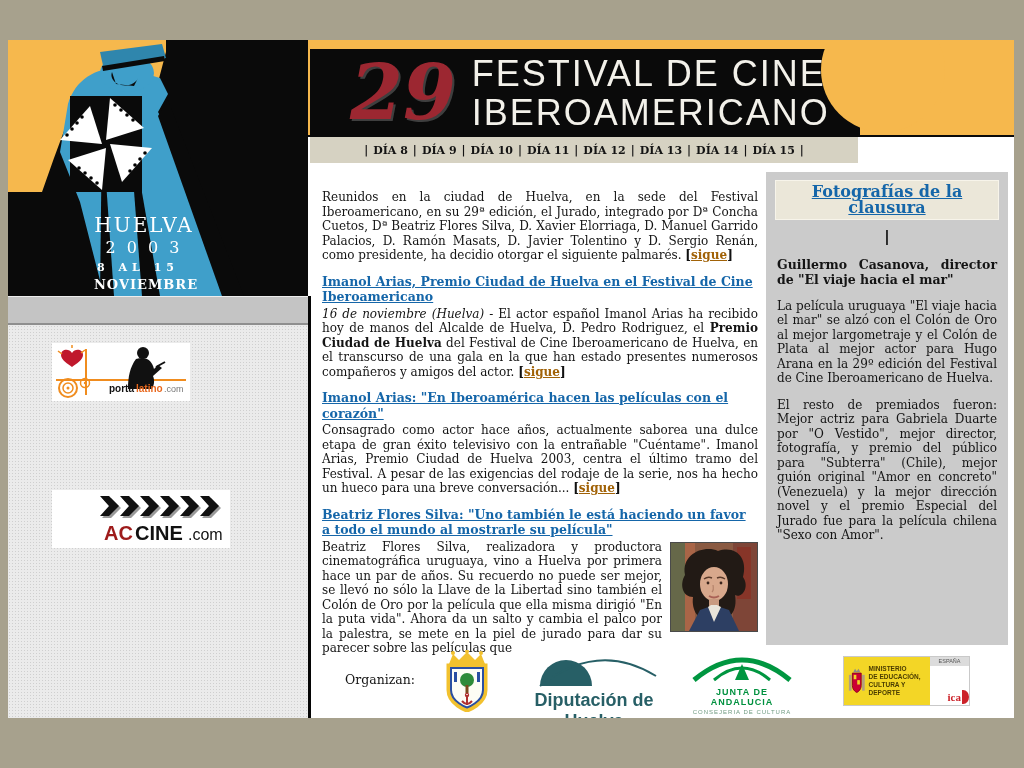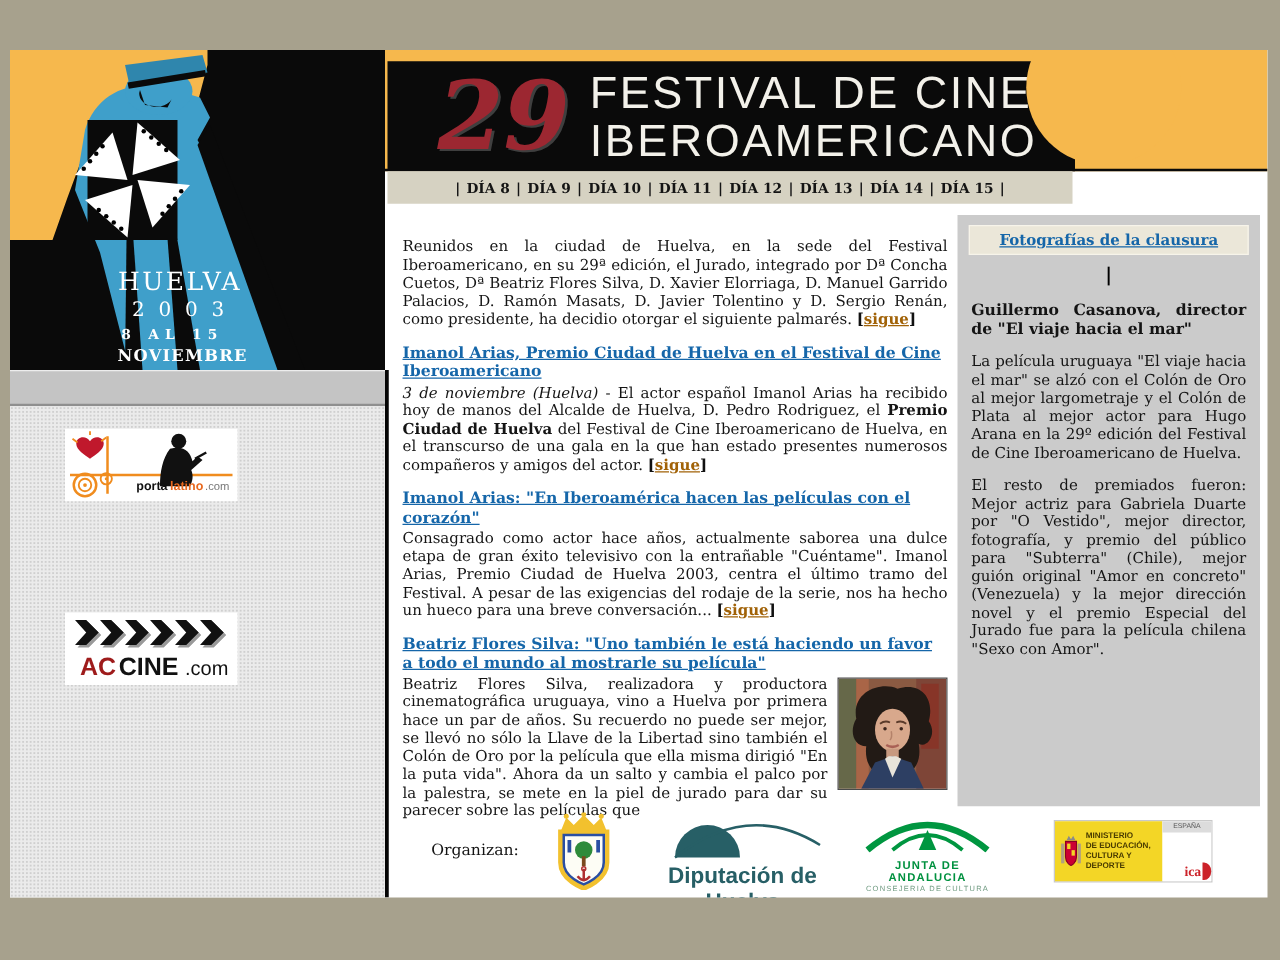--- a/index.html
+++ b/index.html
@@ -25,38 +25,38 @@
   .left-art{position:absolute;left:0;top:0;width:300px;height:256px;}
   .gray-strip{position:absolute;left:0;top:256px;width:300px;height:26px;background:#c4c4c4;border-top:1px solid #ededed;border-bottom:2px solid #8f8f8f;}
   .vline{position:absolute;left:300px;top:256px;width:3px;height:422px;background:#050505;}
 
   
   .left-panel{position:absolute;left:0;top:285px;width:300px;height:393px;background-color:#ebebeb;background-image:radial-gradient(#cfcfcf 1px,transparent 1px);background-size:3px 3px;}
   .logo-box{position:absolute;background:#fff;display:block;}
   .lb-portalatino{left:44px;top:18px;width:138px;height:58px;}
   .lb-quieres{left:44px;top:92px;width:138px;height:58px;display:flex;align-items:center;justify-content:center;}
   .quieres-text{font-family:"Liberation Sans",sans-serif;font-weight:bold;font-size:14px;letter-spacing:3px;color:#101010;}
-  .lb-accine{left:44px;top:165px;width:138px;height:58px;}
+  .lb-accine{left:44px;top:165px;width:138px;height:58px;padding-left:40px;}
   .lb-aisge{left:48px;top:237px;width:62px;height:76px;}
 
   
   .articles{position:absolute;left:314px;top:150px;width:436px;font-size:12px;line-height:14.5px;color:#141414;text-align:justify;}
   .articles article{margin-bottom:11px;}
   .articles h3{margin:0 0 2px 0;font-size:12.5px;line-height:15.5px;text-align:left;}
   .articles h3 a{color:#1566a9;text-decoration:underline;font-weight:bold;}
   .bracket{color:#111;font-weight:bold;}
   a.sigue{color:#a16207;font-weight:bold;text-decoration:underline;}
   .date-it{font-style:italic;}
   .body-p{margin:0;}
   .photo{float:right;width:86px;height:88px;margin:2px 0 3px 8px;border:1px solid #4a4a4a;}
 
   
   .sidebar{position:absolute;left:758px;top:132px;width:242px;height:473px;background:#cbcbcb;font-size:12px;line-height:14.5px;color:#141414;text-align:justify;}
   .photo-link-box{margin:8px 9px 0 9px;background:#ebe7d9;border:1px solid #f7f4ea;text-align:center;padding:4px 0 3px 0;}
-  .photo-link-box a{color:#1566a9;font-weight:bold;font-size:12px;text-decoration:underline;}
+  .photo-link-box a{color:#1566a9;font-weight:bold;font-size:16px;text-decoration:underline;}
   .cursor-bar{text-align:center;margin-top:9px;font-weight:bold;font-size:15px;color:#000;}
   .sidebar h4{margin:13px 11px 0 11px;font-size:12.5px;line-height:15px;}
   .sidebar p{margin:12px 11px;}
 
   
   .organizan-label{position:absolute;left:337px;top:632px;font-size:12.5px;color:#141414;}
   .logo-shield{position:absolute;left:435px;top:610px;width:48px;height:62px;}
   .logo-diputacion{position:absolute;left:518px;top:616px;width:136px;height:52px;text-align:center;}
   .dip-label{font-family:"Liberation Sans",sans-serif;font-weight:bold;font-size:18px;color:#275f66;margin-top:-2px;}
   .logo-junta{position:absolute;left:676px;top:608px;width:116px;height:62px;text-align:center;}
@@ -220,21 +220,21 @@
 
     <div class="articles">
 
       <article>
         <p class="body-p"><span>Reunidos en la ciudad de Huelva, en la sede del Festival Iberoamericano, en su 29ª edición, el Jurado, integrado por Dª Concha Cuetos, Dª Beatriz Flores Silva, D. Xavier Elorriaga, D. Manuel Garrido Palacios, D. Ramón Masats, D. Javier Tolentino y D. Sergio Renán, como presidente, ha decidio otorgar el siguiente palmarés.</span>
           <span class="bracket">[</span><a href="#" class="sigue">sigue</a><span class="bracket">]</span></p>
       </article>
 
       <article>
         <h3><a href="#">Imanol Arias, Premio Ciudad de Huelva en el Festival de Cine Iberoamericano</a></h3>
-        <p class="body-p"><span class="date-it">3 de noviembre (Huelva)</span><span> - El actor español Imanol Arias ha recibido hoy de manos del Alcalde de Huelva, D. Pedro Rodriguez, el </span><b>Premio Ciudad de Huelva</b><span> del Festival de Cine Iberoamericano de Huelva, en el transcurso de una gala en la que han estado presentes numerosos compañeros y amigos del actor.</span>
+        <p class="body-p"><span class="date-it">16 de noviembre (Huelva)</span><span> - El actor español Imanol Arias ha recibido hoy de manos del Alcalde de Huelva, D. Pedro Rodriguez, el </span><b>Premio Ciudad de Huelva</b><span> del Festival de Cine Iberoamericano de Huelva, en el transcurso de una gala en la que han estado presentes numerosos compañeros y amigos del actor.</span>
           <span class="bracket">[</span><a href="#" class="sigue">sigue</a><span class="bracket">]</span></p>
       </article>
 
       <article>
         <h3><a href="#">Imanol Arias: "En Iberoamérica hacen las películas con el corazón"</a></h3>
         <p class="body-p"><span>Consagrado como actor hace años, actualmente saborea una dulce etapa de gran éxito televisivo con la entrañable "Cuéntame". Imanol Arias, Premio Ciudad de Huelva 2003, centra el último tramo del Festival. A pesar de las exigencias del rodaje de la serie, nos ha hecho un hueco para una breve conversación...</span>
           <span class="bracket">[</span><a href="#" class="sigue">sigue</a><span class="bracket">]</span></p>
       </article>
 
       <article>

